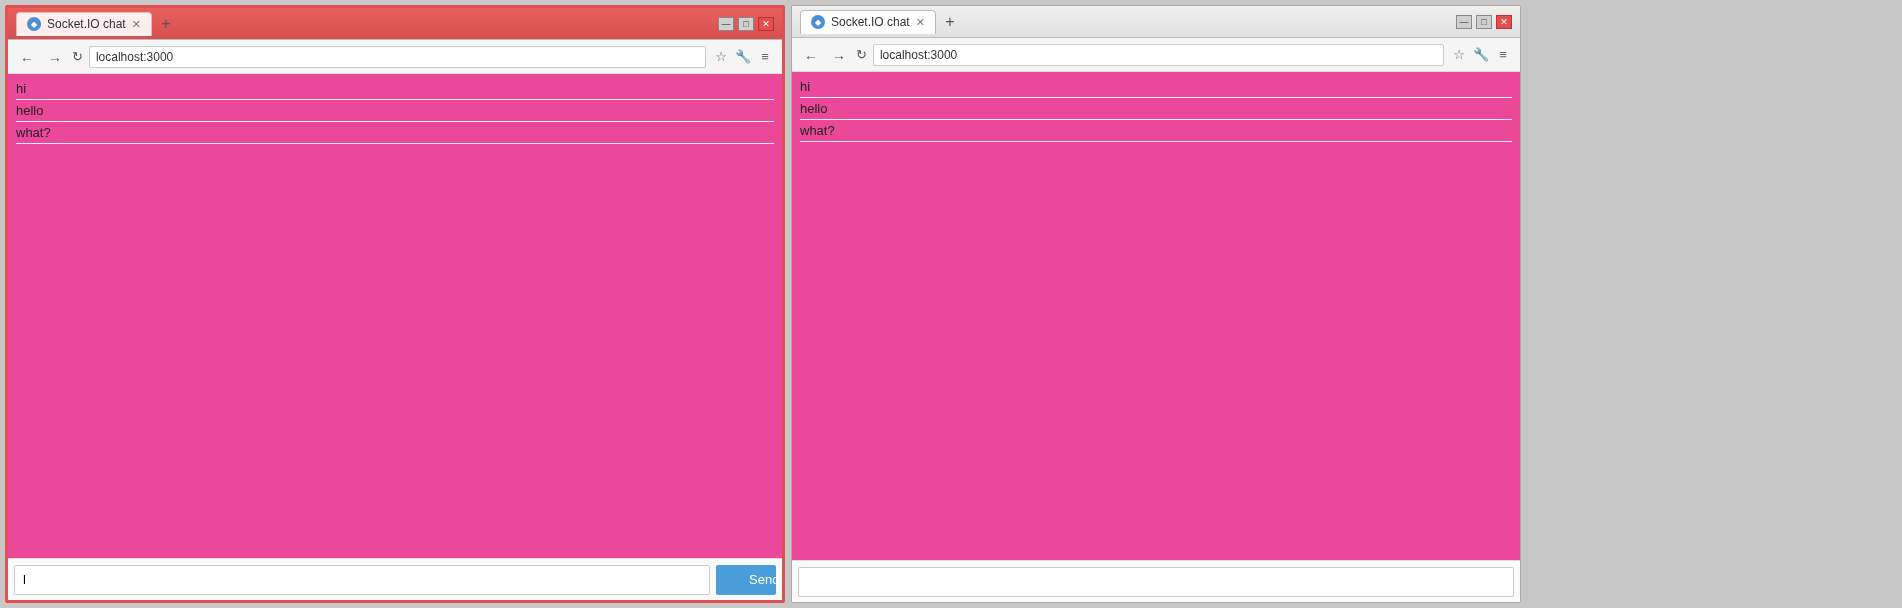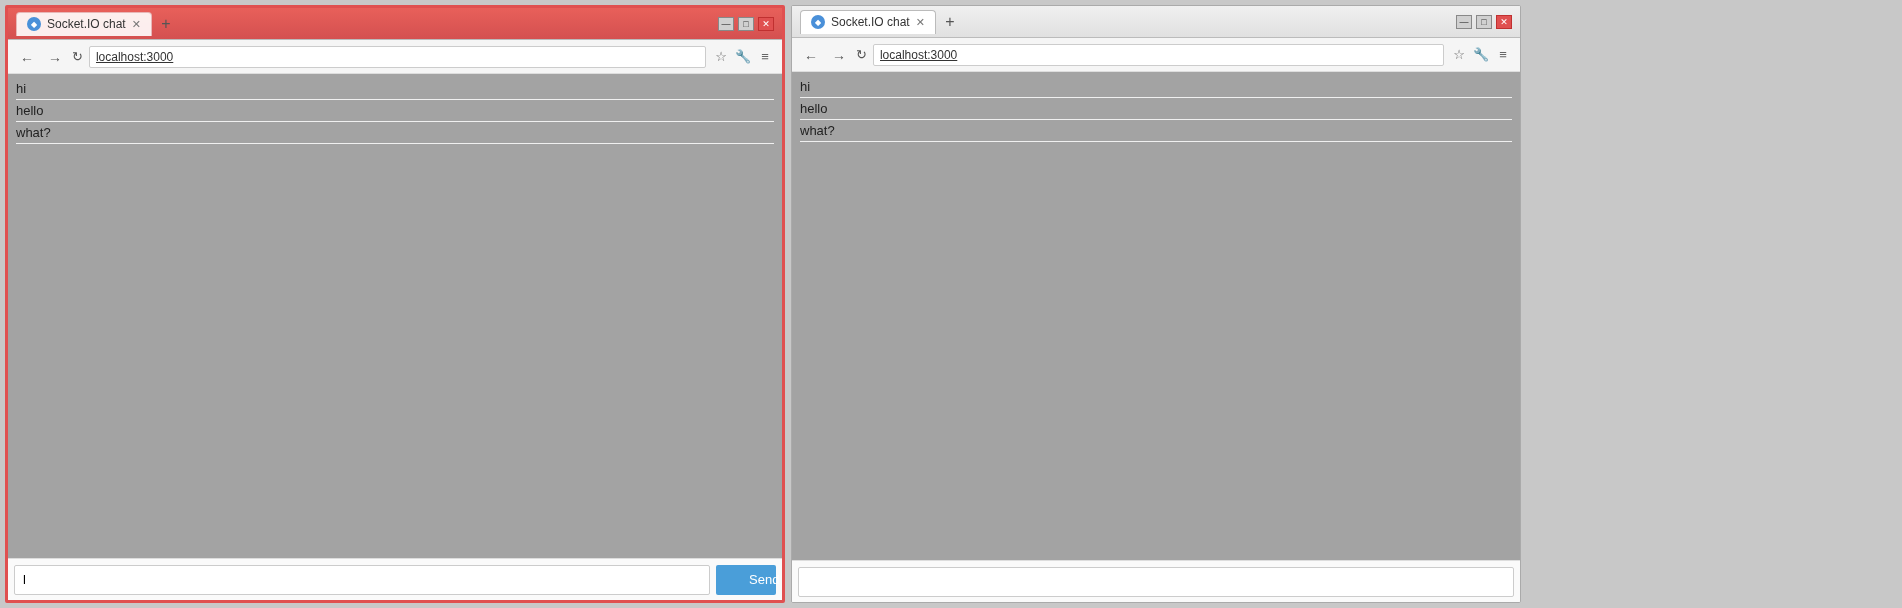--- a/index.html
+++ b/index.html
@@ -172,21 +172,20 @@
     .url-input {
       flex: 1;
       height: 22px;
       border: 1px solid #ccc;
       border-radius: 2px;
       padding: 0 6px;
       font-size: 12px;
       background: #fff;
       color: #333;
       outline: none;
-      text-decoration: underline;
     }
 
     .toolbar-icons {
       display: flex;
       gap: 4px;
       align-items: center;
     }
 
     .toolbar-icon {
       width: 18px;
@@ -196,21 +195,21 @@
       justify-content: center;
       font-size: 13px;
       color: #666;
       cursor: pointer;
     }
 
     
     .chat-area {
       flex: 1;
       overflow-y: auto;
-      background: #a3a3a3;
+      background: #ec4899;
       padding: 4px 8px;
     }
 
     .message {
       padding: 3px 0;
       font-size: 13px;
       color: #222;
       border-bottom: 1px solid #f0f0f0;
     }
 

